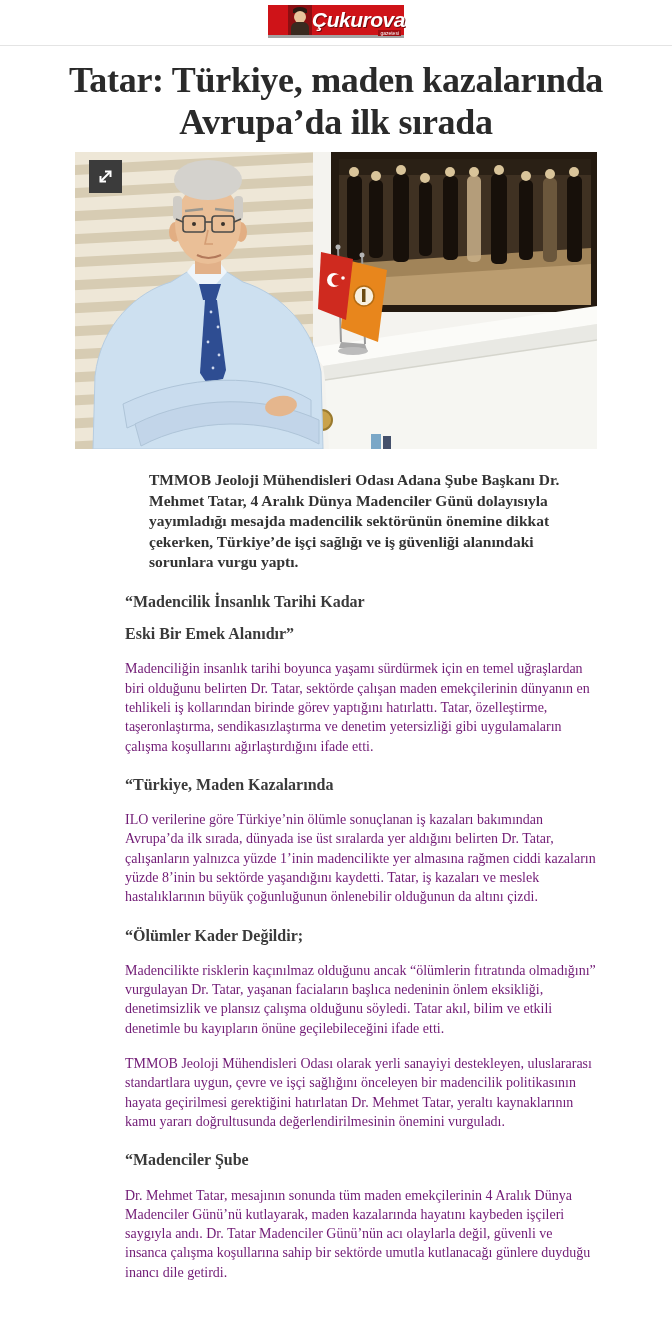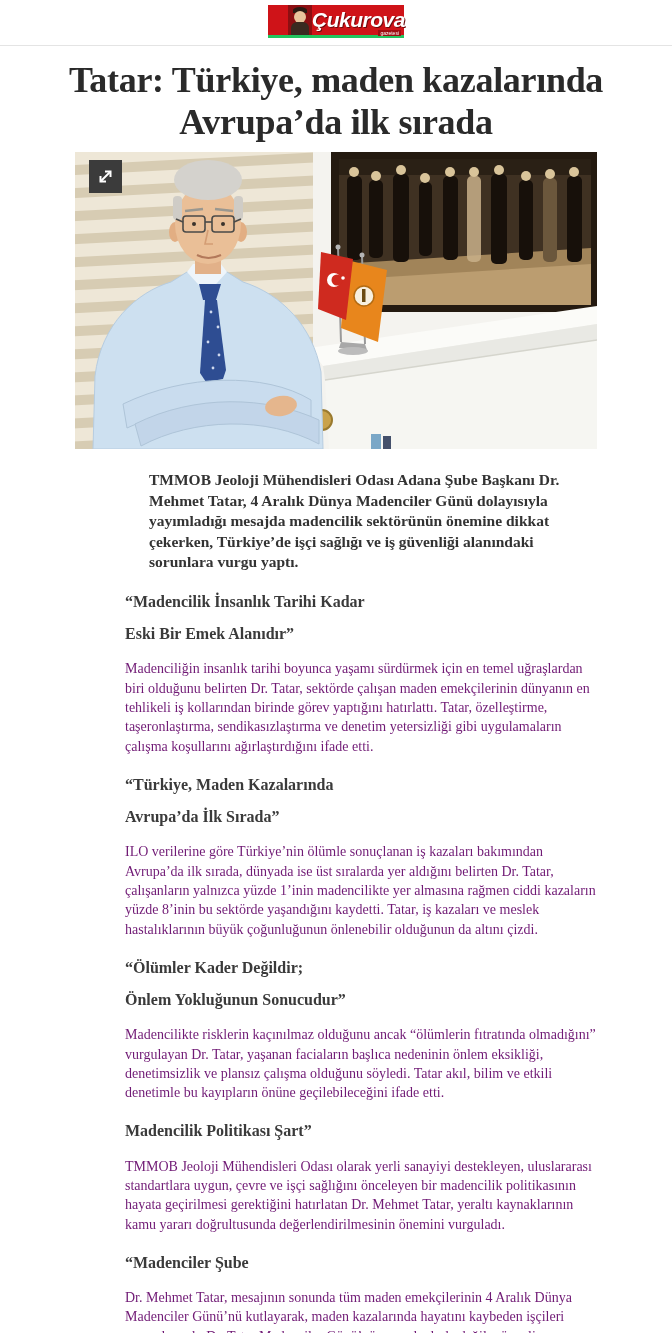--- a/index.html
+++ b/index.html
@@ -6,21 +6,21 @@
   html,body { background:#ffffff; }
   body {
     width:672px; height:1333px; margin:0 auto; overflow:hidden;
     font-family:"Liberation Serif", serif; color:#3f3f3f; position:relative;
   }
 
   
   .site-header { height:46px; display:flex; align-items:flex-start; justify-content:center;
                  border-bottom:1px solid #e4e4e4; padding-top:5px; background:#fff; }
   .logo { display:flex; align-items:stretch; background:#cf1318; height:33px; width:136px;
-          border-bottom:3px solid #22c55e; position:relative; cursor:pointer;padding-left:20px; }
+          border-bottom:3px solid #a3a3a3; position:relative; cursor:pointer;padding-left:20px; }
   .logo-portrait { width:24px; background:#8c0f12; position:relative; overflow:hidden; flex:none; }
   .logo-portrait .face { position:absolute; left:6px; top:6px; width:12px; height:12px; border-radius:50%; background:#e9c49c; }
   .logo-portrait .hat  { position:absolute; left:5px; top:2px; width:14px; height:6px; border-radius:50% 50% 0 0; background:#2b1a12; }
   .logo-portrait .coat { position:absolute; left:3px; top:17px; width:18px; height:14px; border-radius:6px 6px 0 0; background:#3a2a20; }
   .logo-text { flex:1; color:#fff; font-family:"Liberation Sans", sans-serif; font-weight:bold;
                font-style:italic; font-size:21px; line-height:30px; text-align:center;
                text-shadow:1px 1px 0 #6e0a0d; letter-spacing:-0.5px; }
   .logo-sub { position:absolute; right:3px; bottom:-1px; font-family:"Liberation Sans", sans-serif;
               font-size:5px; color:#fff; background:#9e0d11; padding:0 2px; line-height:6px; }
 
@@ -173,25 +173,22 @@
 </figure>
 
 <article class="article">
   <p class="lead">TMMOB Jeoloji Mühendisleri Odası Adana Şube Başkanı Dr. Mehmet Tatar, 4 Aralık Dünya Madenciler Günü dolayısıyla yayımladığı mesajda madencilik sektörünün önemine dikkat çekerken, Türkiye’de işçi sağlığı ve iş güvenliği alanındaki sorunlara vurgu yaptı.</p>
 
   <p class="subhead">“Madencilik İnsanlık Tarihi Kadar</p>
   <p class="subhead">Eski Bir Emek Alanıdır”</p>
   <p class="para">Madenciliğin insanlık tarihi boyunca yaşamı sürdürmek için en temel uğraşlardan biri olduğunu belirten Dr. Tatar, sektörde çalışan maden emekçilerinin dünyanın en tehlikeli iş kollarından birinde görev yaptığını hatırlattı. Tatar, özelleştirme, taşeronlaştırma, sendikasızlaştırma ve denetim yetersizliği gibi uygulamaların çalışma koşullarını ağırlaştırdığını ifade etti.</p>
 
   <p class="subhead">“Türkiye, Maden Kazalarında</p>
-  <p class="subhead">Avrupa’da İlk Sırada”</p>
   <p class="para">ILO verilerine göre Türkiye’nin ölümle sonuçlanan iş kazaları bakımından Avrupa’da ilk sırada, dünyada ise üst sıralarda yer aldığını belirten Dr. Tatar, çalışanların yalnızca yüzde 1’inin madencilikte yer almasına rağmen ciddi kazaların yüzde 8’inin bu sektörde yaşandığını kaydetti. Tatar, iş kazaları ve meslek hastalıklarının büyük çoğunluğunun önlenebilir olduğunun da altını çizdi.</p>
 
   <p class="subhead">“Ölümler Kader Değildir;</p>
-  <p class="subhead">Önlem Yokluğunun Sonucudur”</p>
   <p class="para">Madencilikte risklerin kaçınılmaz olduğunu ancak “ölümlerin fıtratında olmadığını” vurgulayan Dr. Tatar, yaşanan faciaların başlıca nedeninin önlem eksikliği, denetimsizlik ve plansız çalışma olduğunu söyledi. Tatar akıl, bilim ve etkili denetimle bu kayıpların önüne geçilebileceğini ifade etti.</p>
 
-  <p class="subhead">Madencilik Politikası Şart”</p>
   <p class="para">TMMOB Jeoloji Mühendisleri Odası olarak yerli sanayiyi destekleyen, uluslararası standartlara uygun, çevre ve işçi sağlığını önceleyen bir madencilik politikasının hayata geçirilmesi gerektiğini hatırlatan Dr. Mehmet Tatar, yeraltı kaynaklarının kamu yararı doğrultusunda değerlendirilmesinin önemini vurguladı.</p>
 
   <p class="subhead">“Madenciler Şube</p>
   <p class="para">Dr. Mehmet Tatar, mesajının sonunda tüm maden emekçilerinin 4 Aralık Dünya Madenciler Günü’nü kutlayarak, maden kazalarında hayatını kaybeden işçileri saygıyla andı. Dr. Tatar Madenciler Günü’nün acı olaylarla değil, güvenli ve insanca çalışma koşullarına sahip bir sektörde umutla kutlanacağı günlere duyduğu inancı dile getirdi.</p>
 </article>
 
 </body></html>

